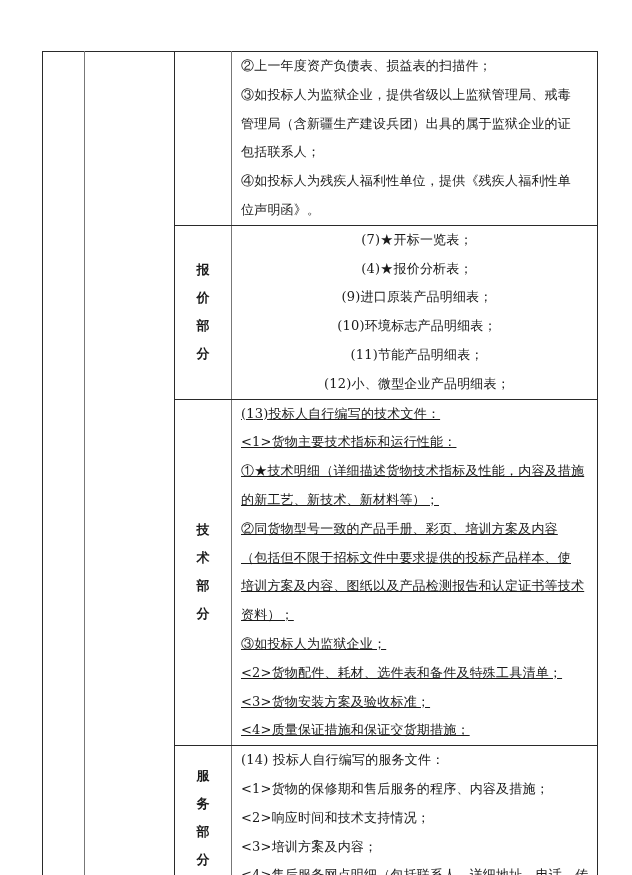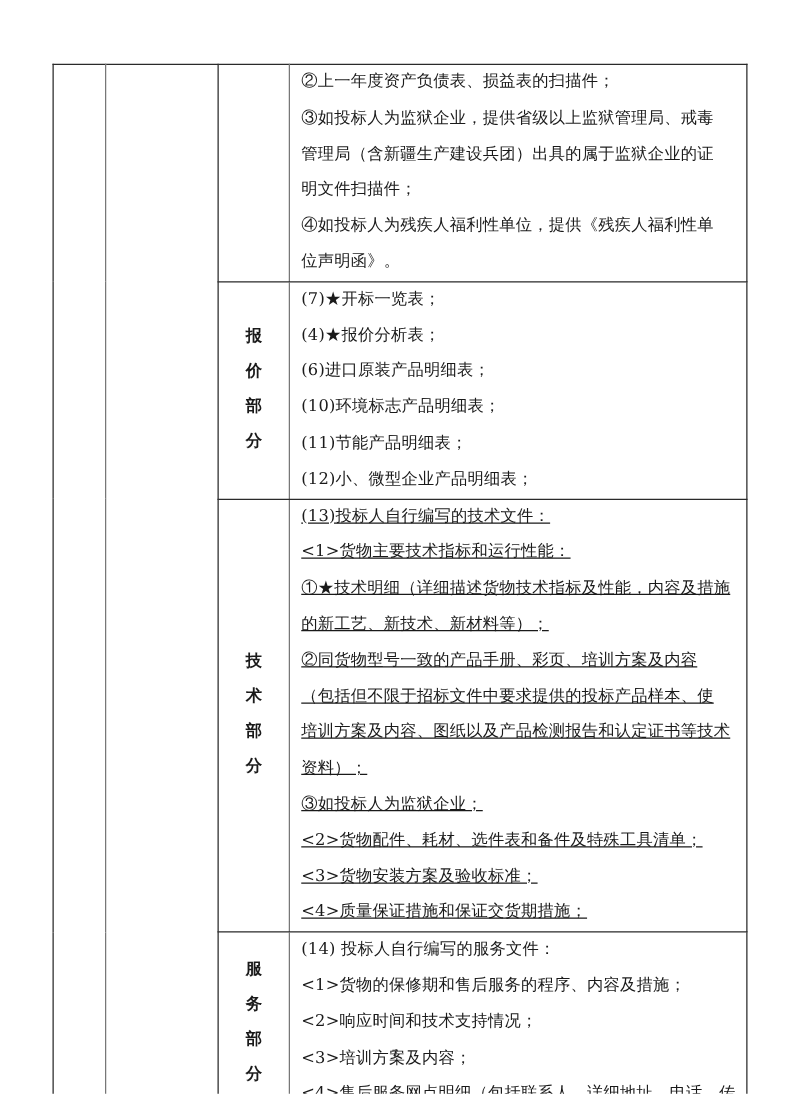--- a/index.html
+++ b/index.html
@@ -12,59 +12,59 @@
   table.doc td.c1 { width: 41px; border-right: 1.5px solid #777; }
   table.doc td.c2 { width: 89px; }
   table.doc td.c3 { width: 56px; border-right: 1.5px solid #777; vertical-align: middle; text-align: center; }
   table.doc td.c4 { width: 352px; padding: 0 4px 0 9px; }
   .label { font-family: "DejaVu Sans", "Liberation Sans", sans-serif; font-weight: bold;
            font-size: 13px; line-height: 28px; display: inline-block; }
   .label span { display: block; }
   .line { font-size: 13px; line-height: 28.8px; white-space: nowrap; letter-spacing: 0.2px; }
   .r1 td { height: 158px; }
   .r1 td.c4 { padding-top: 2px; }
-  .r2 td { height: 156px; }
+  .r2 td { height: 156px; text-align: center; }
   .r2 td.c4 { padding-top: 1px; }
   .r3 td { height: 315px; text-decoration: underline; }
   .r4 td { height: 130px; }
   .pagenum { position: absolute; top: 839px; left: 0; width: 632px; text-align: center;
              font-size: 9px; font-family: "DejaVu Serif", "Liberation Serif", serif; color: #333; }
 </style>
 </head>
 <body>
 
 <div class="page">
   <table class="doc">
     <tbody>
         <tr class="r1">
       <td class="c1" rowspan="4"></td>
       <td class="c2" rowspan="4"></td>
       <td class="c3"></td>
       <td class="c4">
         <div class="line">②上一年度资产负债表、损益表的扫描件；</div>
         <div class="line">③如投标人为监狱企业，提供省级以上监狱管理局、戒毒</div>
         <div class="line">管理局（含新疆生产建设兵团）出具的属于监狱企业的证</div>
-        <div class="line">明文件扫描件；</div>
+        <div class="line">包括联系人；</div>
         <div class="line">④如投标人为残疾人福利性单位，提供《残疾人福利性单</div>
         <div class="line">位声明函》。</div>
       </td>
     </tr>
     <tr class="r2">
       <td class="c3">
         <div class="label">
           <span>报</span>
           <span>价</span>
           <span>部</span>
           <span>分</span>
         </div>
       </td>
       <td class="c4">
         <div class="line">(7)★开标一览表；</div>
         <div class="line">(4)★报价分析表；</div>
-        <div class="line">(6)进口原装产品明细表；</div>
+        <div class="line">(9)进口原装产品明细表；</div>
         <div class="line">(10)环境标志产品明细表；</div>
         <div class="line">(11)节能产品明细表；</div>
         <div class="line">(12)小、微型企业产品明细表；</div>
       </td>
     </tr>
     <tr class="r3">
       <td class="c3">
         <div class="label">
           <span>技</span>
           <span>术</span>

